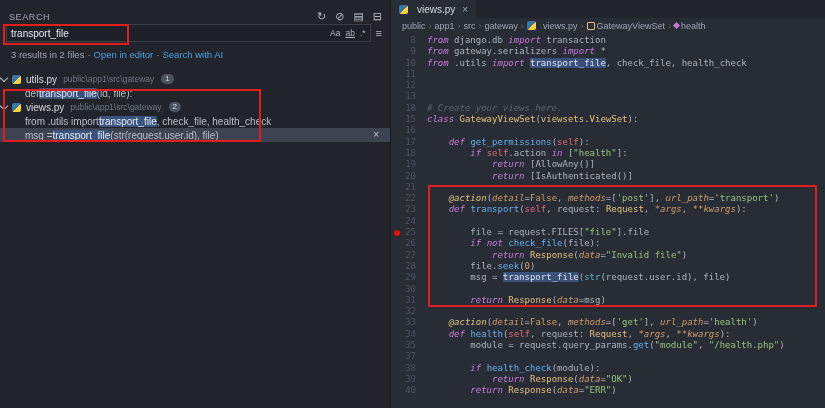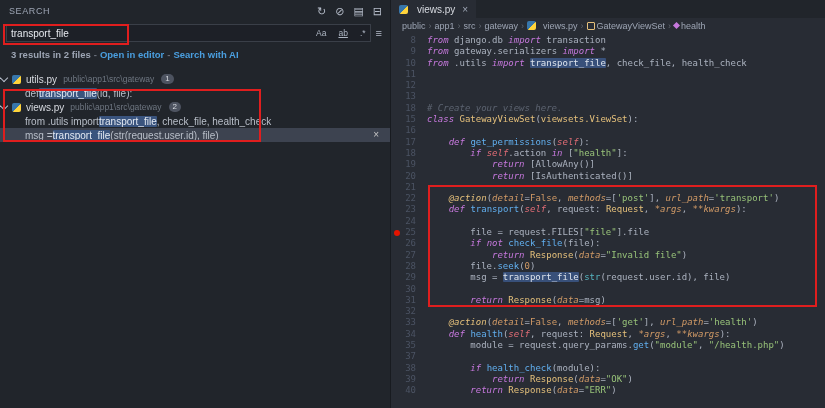--- a/index.html
+++ b/index.html
@@ -1,30 +1,30 @@
 <!DOCTYPE html>
 <html><head>
 <meta charset="utf-8">
 <style>
   html,body{margin:0;padding:0;background:#1b1d23;}
   .app{position:relative;width:825px;height:408px;overflow:hidden;
        font-family:"Liberation Sans",sans-serif;-webkit-font-smoothing:antialiased;}
   
   .sidebar{position:absolute;left:0;top:0;width:390px;height:408px;background:#21252b;color:#c5cad3;}
-  .sb-header{height:22px;display:flex;align-items:center;justify-content:space-between;padding:0 8px 0 9px;}
+  .sb-header{height:22px;display:flex;align-items:flex-end;justify-content:space-between;padding:0 8px 0 9px;}
   .sb-title{font-size:9px;color:#9da5b4;letter-spacing:.6px;}
   .sb-icons{display:flex;gap:9px;}
   .sb-icon{font-size:11px;color:#b6bdca;cursor:pointer;line-height:1;}
   .search-row{margin:2px 8px 0 6px;display:flex;align-items:center;gap:5px;}
   .search-box{flex:1;display:flex;align-items:center;background:#1d2027;border:1px solid #3a3f48;height:18px;box-sizing:border-box;padding-right:2px;}
   .search-box input{flex:1;background:transparent;border:none;outline:none;color:#e6e9ef;font-size:10px;padding:0 4px;height:14px;font-family:"Liberation Sans",sans-serif;}
-  .toggle{font-size:8.5px;color:#aeb6c3;padding:1px 2px;margin-left:8px;border-radius:2px;cursor:pointer;}
+  .toggle{font-size:8.5px;color:#aeb6c3;padding:1px 2px;margin-left:1px;border-radius:2px;cursor:pointer;}
   .toggle.ul{text-decoration:underline;}
   .details-toggle{font-size:11px;color:#b6bdca;cursor:pointer;}
-  .summary-row{margin:7px 8px 12px 11px;font-size:9.5px;color:#9da5b4;white-space:nowrap;font-weight:bold;}
+  .summary-row{margin:7px 8px 12px 11px;font-size:9.5px;color:#9da5b4;white-space:nowrap;}
   .sep{color:#6b717d;margin:0 3px;}
   .link{color:#4a9fe0;cursor:pointer;}
   
   .results{margin-top:5px;}
   .file-row,.match-row{height:14px;display:flex;align-items:center;font-size:10px;position:relative;cursor:pointer;white-space:nowrap;overflow:hidden;}
   .file-row{padding-left:1px;}
   .match-row{padding-left:25px;color:#b9bfc9;}
   .match-row.selected{background:#3d4350;}
   .chev{width:5px;height:5px;border-right:1px solid #b6bdca;border-bottom:1px solid #b6bdca;transform:rotate(45deg);display:inline-block;margin:-2px 5px 0 0;flex:none;}
   .py-icon{width:9px;height:9px;border-radius:2px;background:linear-gradient(135deg,#3776ab 50%,#ffd43b 50%);display:inline-block;margin-right:5px;flex:none;}
@@ -45,21 +45,21 @@
   .ic-method{width:5px;height:5px;background:#c678dd;transform:rotate(45deg);display:inline-block;}
   
   .code{padding-top:2px;font-family:"DejaVu Sans Mono",monospace;font-size:9px;}
   .code-line{display:flex;height:11.3px;line-height:11.3px;white-space:pre;}
   .gutter{width:36px;flex:none;position:relative;color:#4b5363;text-align:right;padding-right:11px;box-sizing:border-box;}
   .gutter.active{color:#a6b2c8;}
   .bp-dot{position:absolute;left:3px;top:2.5px;width:6px;height:6px;border-radius:50%;background:#e51400;}
   .ltext{white-space:pre;}
   .pl{color:#abb2bf}.kw{color:#c678dd;font-style:italic}.str{color:#98c379}
   .fn{color:#61afef}.cls{color:#e5c07b}.num{color:#d19a66}
-  .par{color:#d19a66;font-style:italic}.slf{color:#e06c75;font-style:italic}
+  .par{color:#d19a66;font-style:italic}.slf{color:#e06c75;}
   .cm{color:#5c6370;font-style:italic}.dec{color:#e5c07b;font-style:italic}
   .bi{color:#56b6c2}.u{}
   .hl{background:#38507a;color:#dfe5ee;border-radius:1px;}
   .cursor{display:inline-block;width:1.5px;height:10px;background:#74a0f3;vertical-align:text-bottom;}
   
   .anno{position:absolute;border:2px solid #e01e1e;box-sizing:border-box;pointer-events:none;}
 </style>
 </head>
 <body>
 

